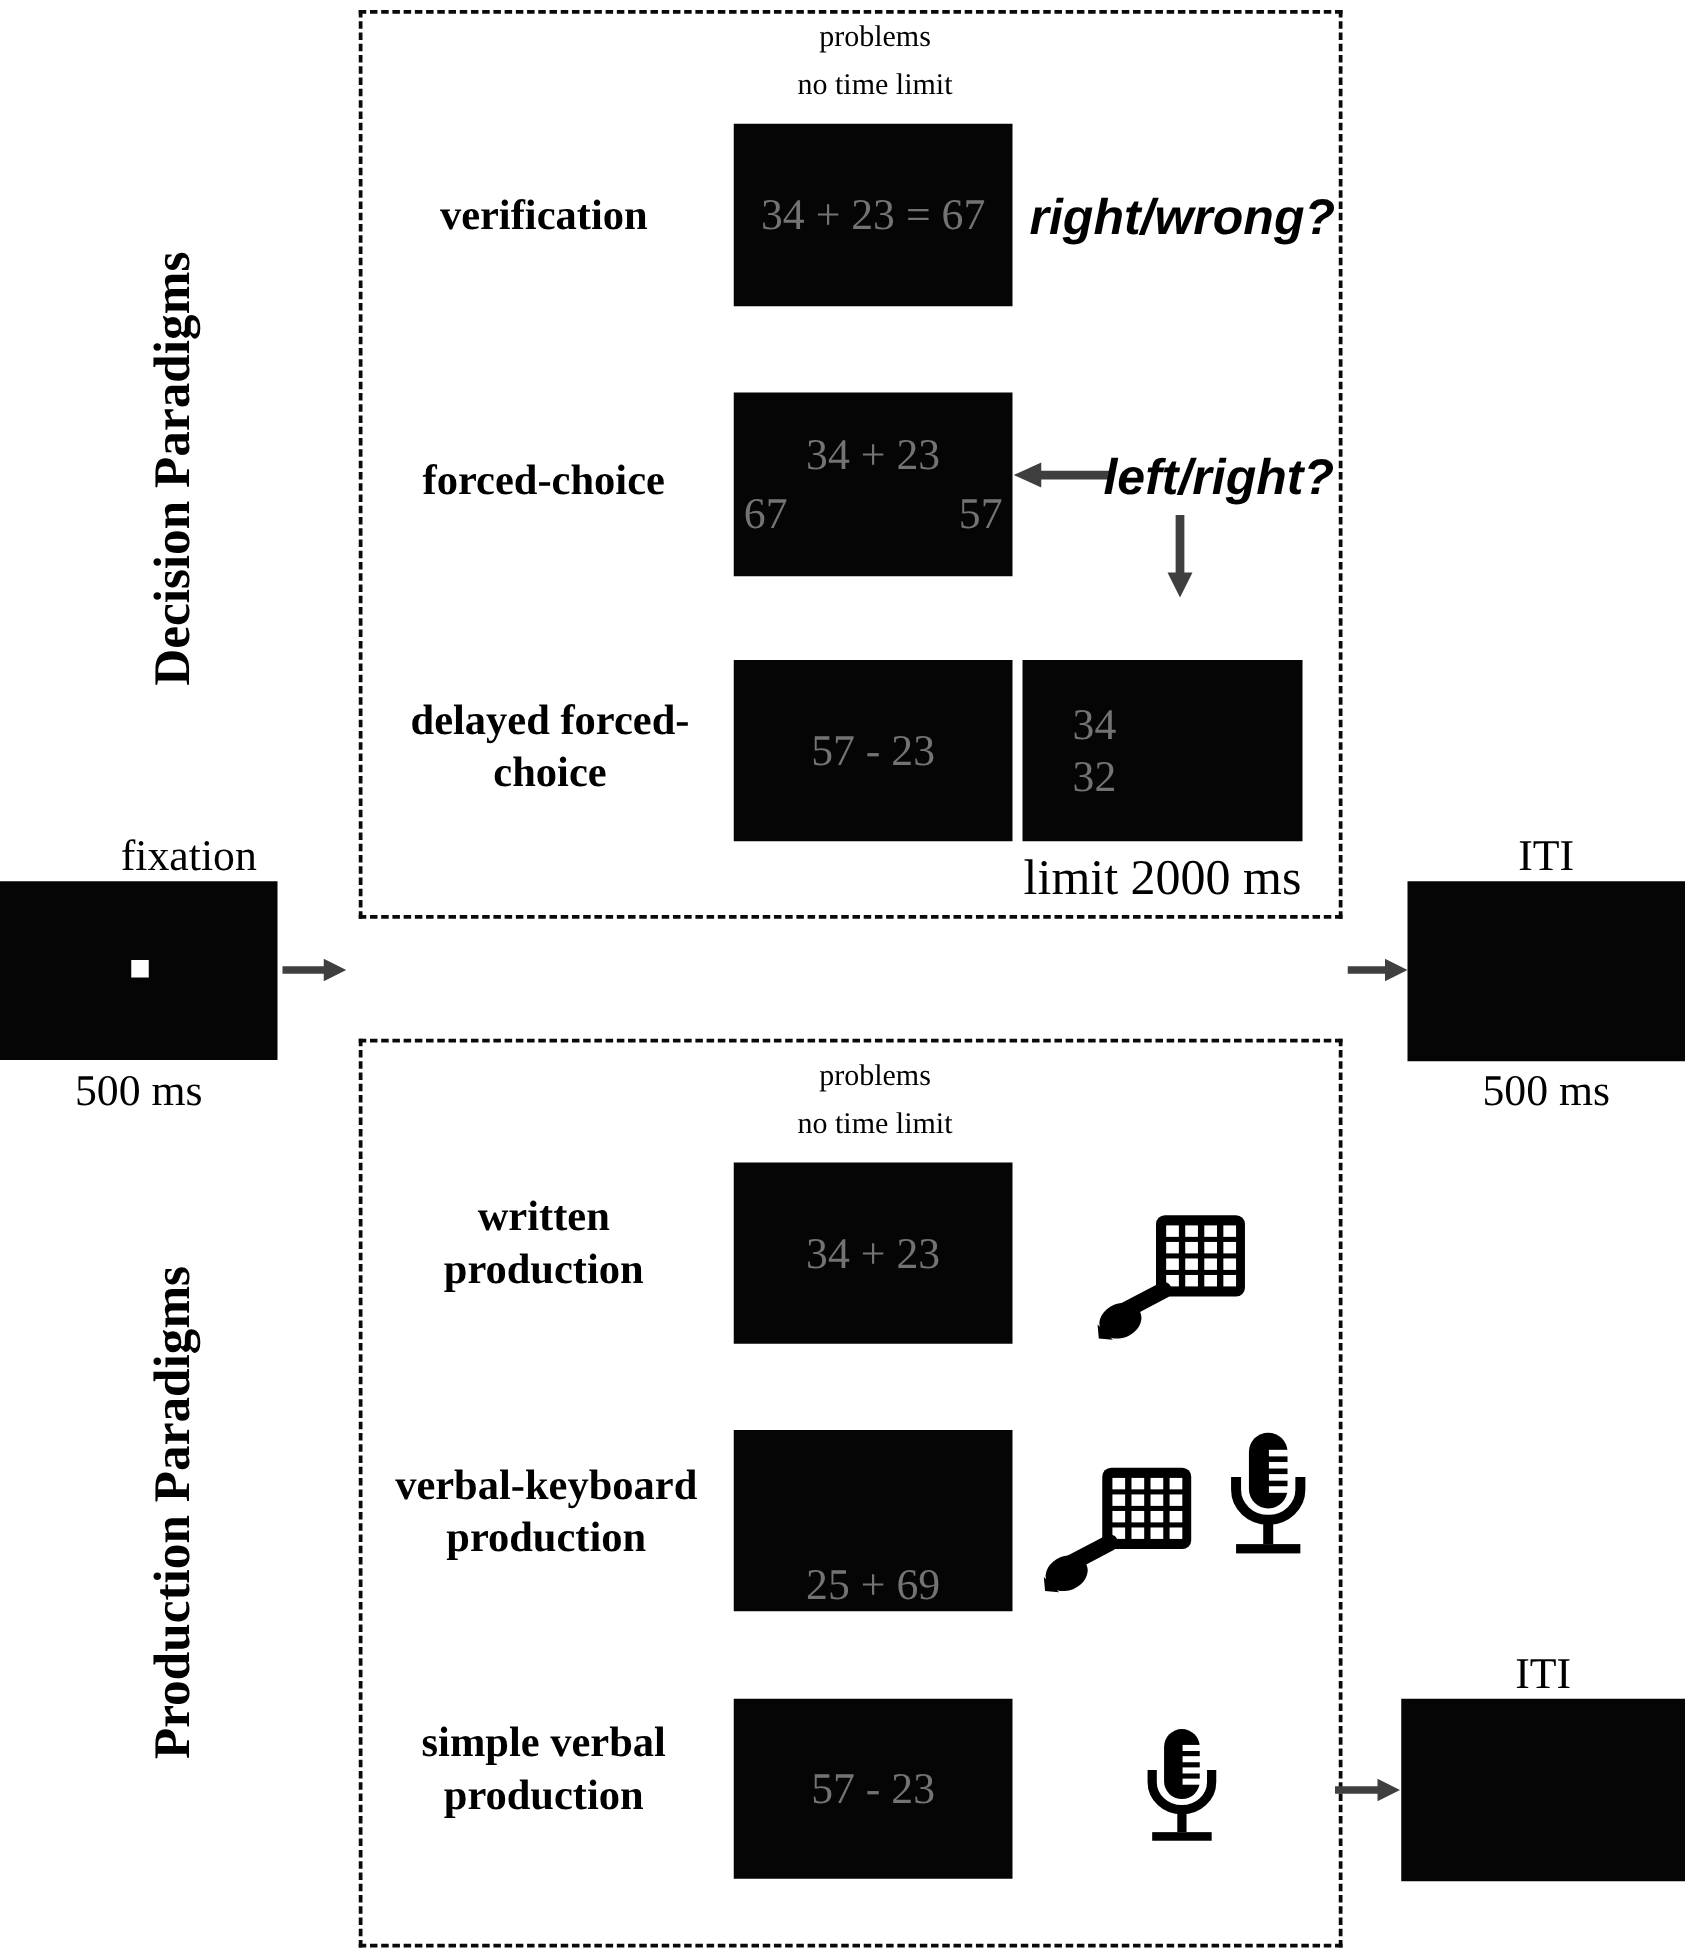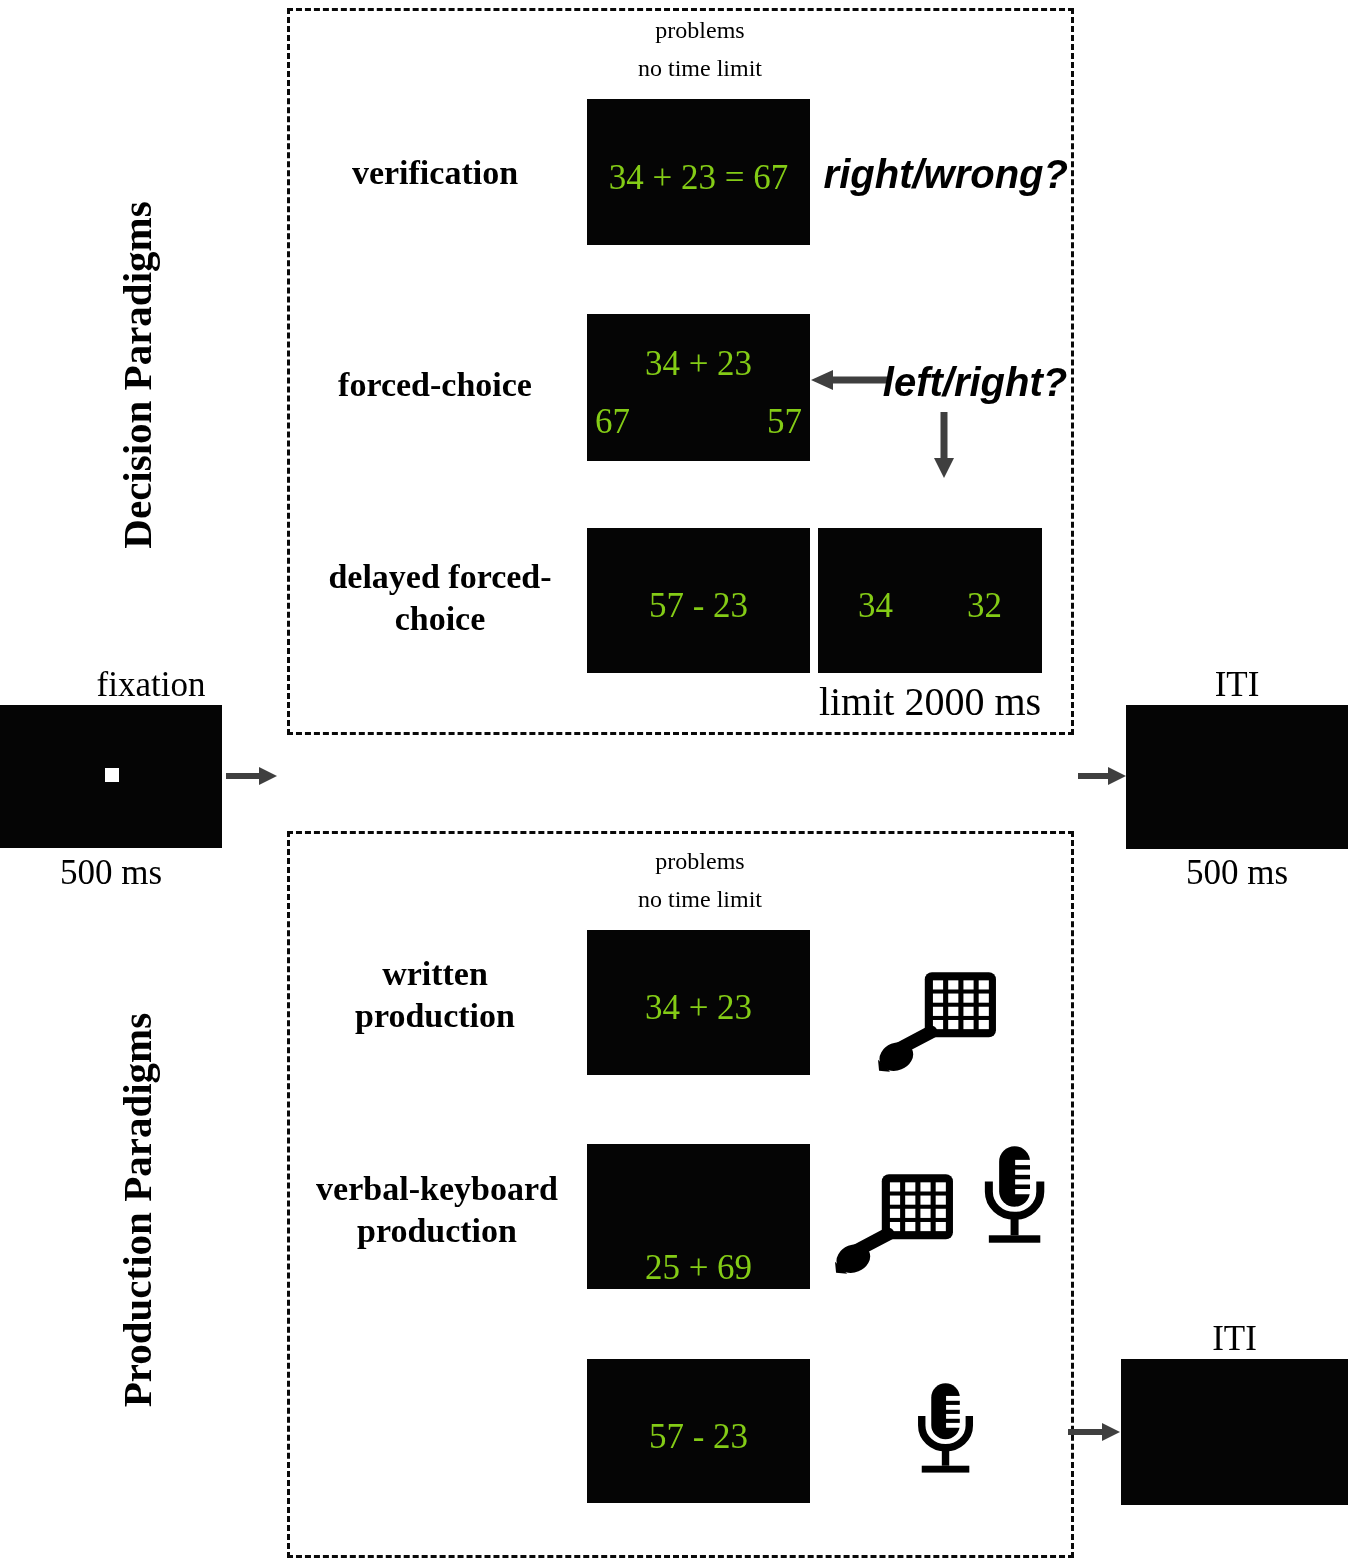--- a/index.html
+++ b/index.html
@@ -1,21 +1,21 @@
 <!DOCTYPE html>
 <html><head>
 <meta charset="utf-8">
 <style>
   html,body{margin:0;padding:0;background:#ffffff;}
   .canvas{position:relative;width:1350px;height:1568px;background:#ffffff;overflow:hidden;
           font-family:"Liberation Serif", serif;color:#000;}
   .abs{position:absolute;}
   .dashed-box{position:absolute;border:3px dashed #0a0a0a;box-sizing:border-box;background:transparent;}
   .screen{position:absolute;background:#050505;display:flex;align-items:center;justify-content:center;}
-  .screen-text{color:#84cc16;font-size:35px;line-height:42px;white-space:nowrap;margin-top:11px;}
+  .screen-text{color:#737373;font-size:35px;line-height:42px;white-space:nowrap;}
   .row-label{position:absolute;font-weight:700;font-size:34px;line-height:42px;text-align:center;}
   .box-header{position:absolute;text-align:center;font-size:24px;line-height:38px;}
   .caption{position:absolute;text-align:center;font-size:35px;line-height:38px;white-space:nowrap;}
   .limit-caption{position:absolute;text-align:center;font-size:40px;line-height:38px;white-space:nowrap;}
   .prompt{position:absolute;font-family:"Liberation Sans", sans-serif;font-weight:700;font-style:italic;
           font-size:40px;line-height:44px;text-align:center;white-space:nowrap;}
   .section-rot{position:absolute;font-weight:700;font-size:41px;line-height:52px;text-align:center;
                transform:rotate(-90deg);white-space:nowrap;}
   .fc-screen{flex-direction:column;gap:5px;}
   .choice-row{width:100%;display:flex;justify-content:space-between;box-sizing:border-box;}
@@ -70,21 +70,21 @@
   <svg class="abs" style="left:932px;top:412px;" width="24" height="66" viewBox="0 0 24 66">
     <line x1="12" y1="0" x2="12" y2="48" stroke="#3f3f3f" stroke-width="7"></line>
     <polygon points="2,46 12,66 22,46" fill="#3f3f3f"></polygon>
   </svg>
 
   <div class="row-label" style="left:300px;top:556px;width:280px;">delayed forced-choice</div>
   <div class="screen" style="left:587px;top:528px;width:223px;height:145px;">
     <span class="screen-text">57 - 23</span>
   </div>
   <div class="screen" style="left:818px;top:528px;width:224px;height:145px;">
-    <div class="choice-row" style="padding:0 40px;">
+    <div class="choice-row" style="padding:0 40px;flex-direction:column;">
       <span class="screen-text">34</span>
       <span class="screen-text">32</span>
     </div>
   </div>
   <div class="limit-caption" style="left:818px;top:683px;width:224px;">limit 2000 ms</div>
 
   <div class="caption" style="left:1126px;top:666px;width:222px;">ITI</div>
   <svg class="abs" style="left:1078px;top:765px;" width="48" height="22" viewBox="0 0 48 22">
     <line x1="0" y1="11" x2="32" y2="11" stroke="#3f3f3f" stroke-width="6"></line>
     <polygon points="30,2 48,11 30,20" fill="#3f3f3f"></polygon>
@@ -162,20 +162,21 @@
       <rect x="36" y="14" width="14" height="4.6"></rect>
         <rect x="36" y="22.5" width="14" height="4.6"></rect>
       <rect x="36" y="31" width="14" height="4.6"></rect>
         <rect x="36" y="39.5" width="14" height="4.6"></rect>
     </g>
     <path d="M13,33 v9 a22.5,21 0 0 0 45,0 v-9" fill="none" stroke="#000" stroke-width="7"></path>
     <rect x="32" y="62" width="7" height="18" fill="#000"></rect>
     <rect x="13" y="80" width="45" height="6.5" fill="#000"></rect>
   </svg>
 
+  <div class="row-label" style="left:295px;top:1374px;width:280px;">simple verbal production</div>
   <div class="screen" style="left:587px;top:1359px;width:223px;height:144px;">
     <span class="screen-text">57 - 23</span>
   </div>
   <svg class="abs" style="left:908px;top:1376px;" width="74" height="116" viewBox="0 0 70 100">
     <rect x="22" y="2" width="27" height="53" rx="13.5" fill="#000"></rect>
     <g fill="#fff">
       <rect x="36" y="14" width="14" height="4.6"></rect>
         <rect x="36" y="22.5" width="14" height="4.6"></rect>
       <rect x="36" y="31" width="14" height="4.6"></rect>
         <rect x="36" y="39.5" width="14" height="4.6"></rect>

